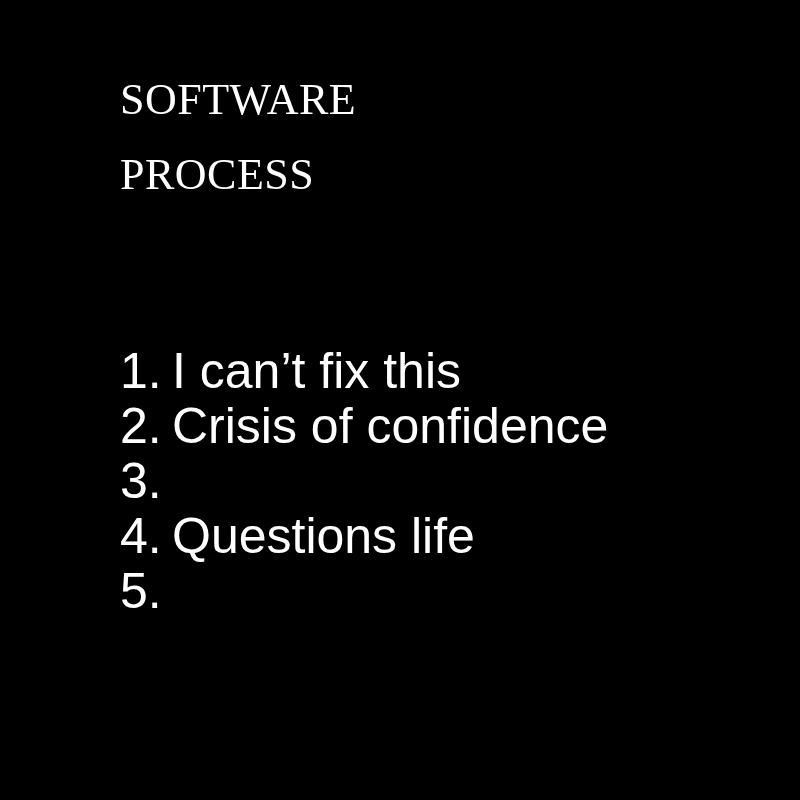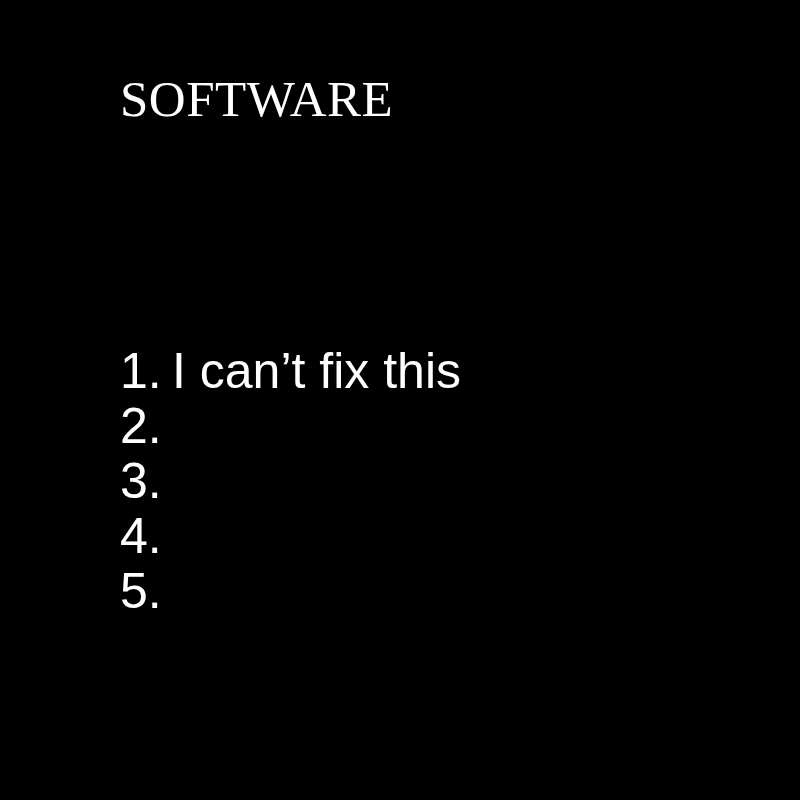--- a/index.html
+++ b/index.html
@@ -26,21 +26,21 @@
   #title-block {
     position: absolute;
     left: 120px;
     top: 62px;
     width: 600px;
   }
   .title-line {
     display: block;
     font-family: "Liberation Serif", "DejaVu Serif", serif;
     font-weight: 400;
-    font-size: 51px;
+    font-size: 44px;
     line-height: 75px;
     letter-spacing: 0.5px;
     color: #ffffff;
     white-space: nowrap;
     -webkit-font-smoothing: antialiased;
   }
 
   
   #list-block {
     position: absolute;
@@ -69,39 +69,42 @@
     flex: 0 1 auto;
   }
 </style>
 </head>
 <body>
 
 <div id="slide">
 
   <div id="title-block">
     <span class="title-line">SOFTWARE</span>
+    <span class="title-line">PROCESS</span>
   </div>
 
   <div id="list-block">
 
     <div class="list-row">
       <span class="list-marker">1.</span>
       <span class="list-text">I can’t fix this</span>
     </div>
 
     <div class="list-row">
       <span class="list-marker">2.</span>
+      <span class="list-text">Crisis of confidence</span>
     </div>
 
     <div class="list-row">
       <span class="list-marker">3.</span>
     </div>
 
     <div class="list-row">
       <span class="list-marker">4.</span>
+      <span class="list-text">Questions life</span>
     </div>
 
     <div class="list-row">
       <span class="list-marker">5.</span>
     </div>
 
   </div>
 
 </div>
 

